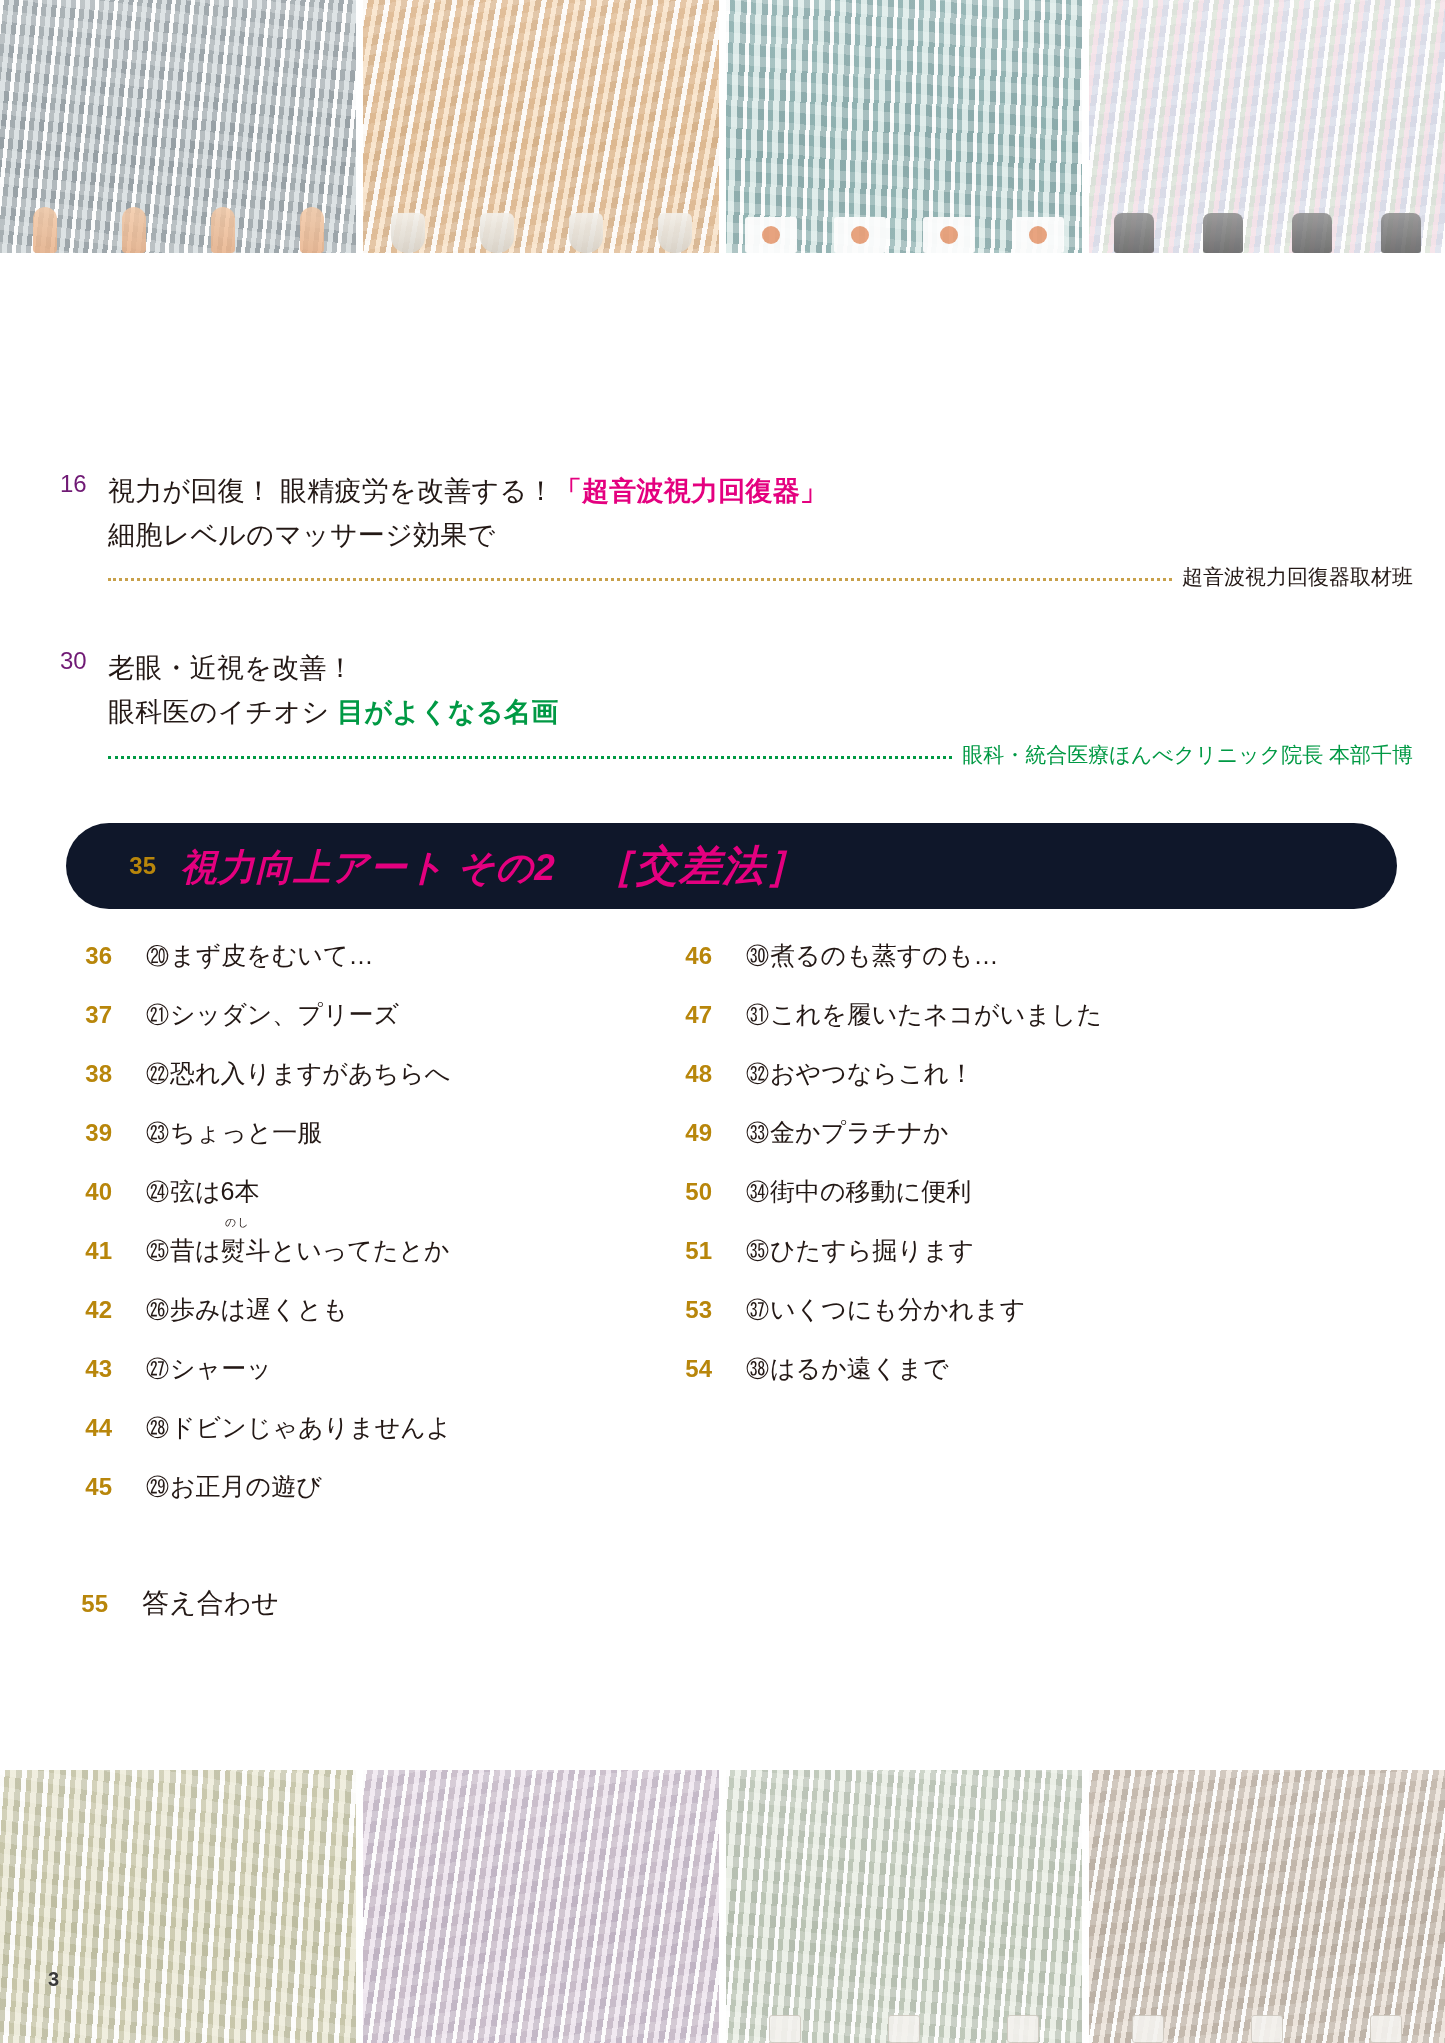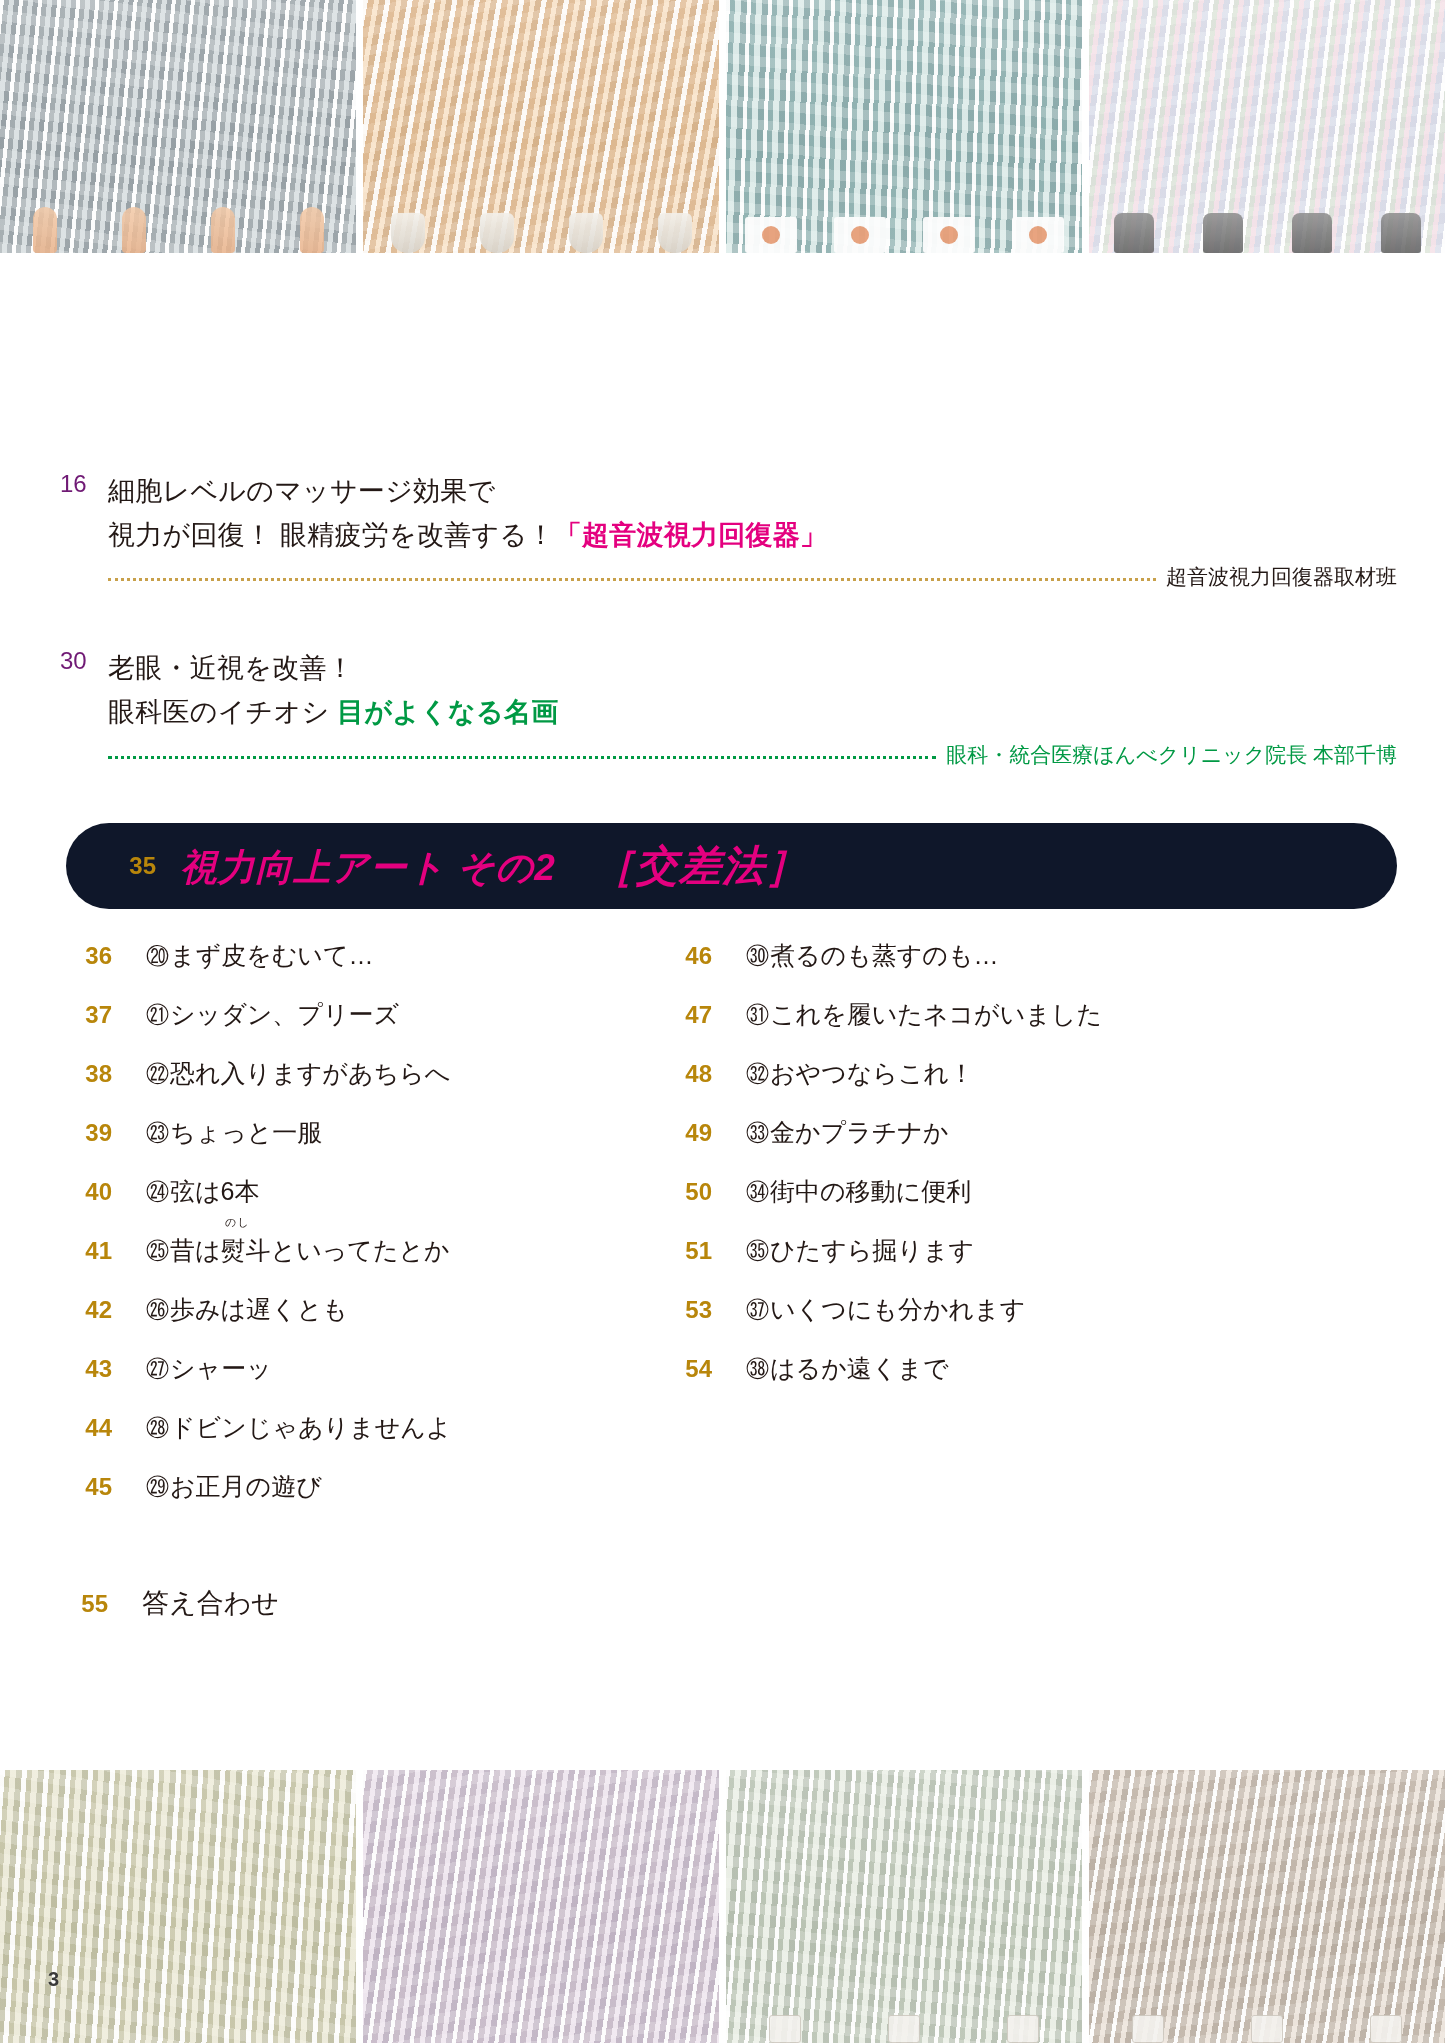--- a/index.html
+++ b/index.html
@@ -182,21 +182,21 @@
   .entry .line .hl-green {
     color: #009944;
     font-weight: bold;
     text-align: center;
   }
 
   .credit-row {
     display: flex;
     align-items: flex-end;
     margin: 4px 0 0 108px;
-    padding-right: 48px;
+    padding-right: 32px;
   }
   .credit-row .dots {
     flex: 1 1 auto;
     border-bottom: 3px dotted #c8a04a;
     margin-bottom: 10px;
     margin-right: 10px;
   }
   .credit-row .dots.green { border-bottom-color: #009944; }
   .credit-row .credit {
     font-size: 21px;
@@ -347,24 +347,24 @@
       <div class="motif-chair"></div>
       <div class="motif-chair"></div>
     </div>
   </div>
 </div>
 
 <div class="contents">
 
   <div class="entry">
     <div class="page-no">16</div>
-    <div class="line">細胞レベルのマッサージ効果で</div>
     <div class="line">
       <span>視力が回復！ 眼精疲労を改善する！</span><span class="hl-pink">「超音波視力回復器」</span>
     </div>
+    <div class="line">細胞レベルのマッサージ効果で</div>
   </div>
   <div class="credit-row">
     <div class="dots"></div>
     <div class="credit">超音波視力回復器取材班</div>
   </div>
 
   <div style="height:56px"></div>
 
   <div class="entry">
     <div class="page-no">30</div>

